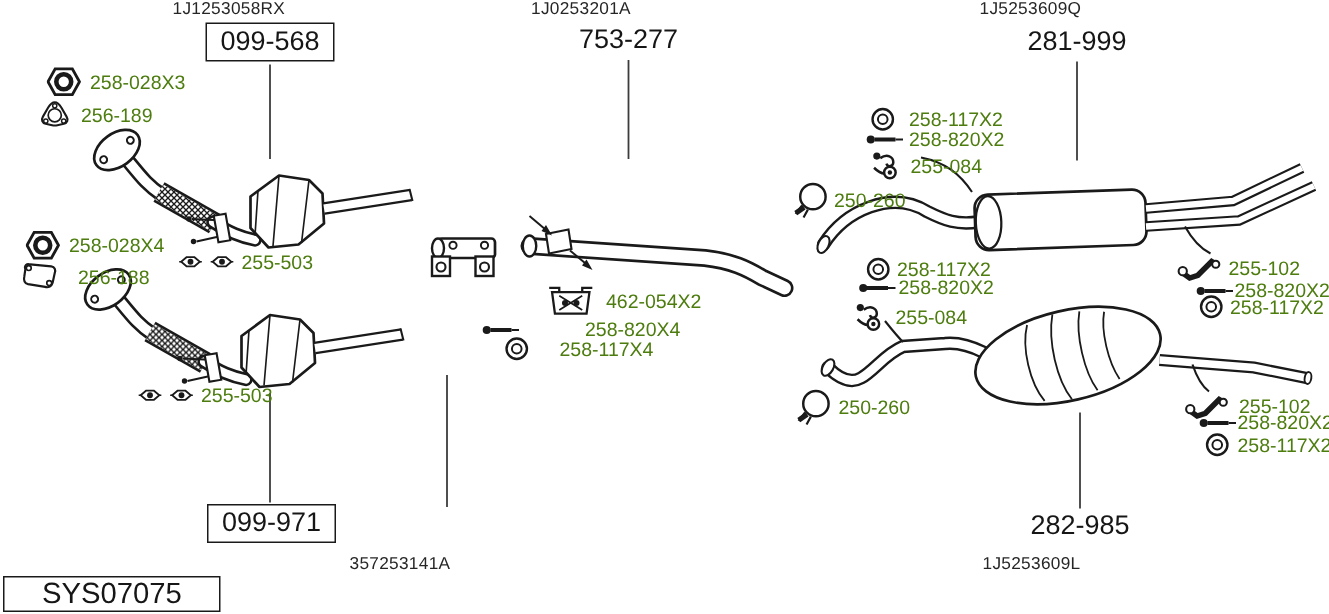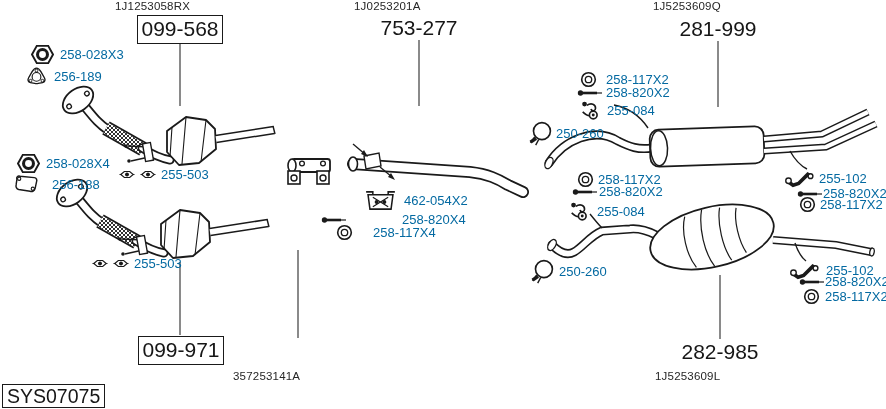--- a/index.html
+++ b/index.html
@@ -1,24 +1,24 @@
 <!DOCTYPE html>
 <html><head>
 <meta charset="utf-8">
 <style>
   html,body{margin:0;padding:0;background:#fff;}
   .canvas{position:relative;width:886px;height:409px;background:#ffffff;overflow:hidden;
           font-family:"Liberation Sans","DejaVu Sans",sans-serif;color:#1c1c1c;}
   .art{position:absolute;left:0;top:0;}
   .oe{position:absolute;font-size:11.5px;letter-spacing:.2px;color:#262626;white-space:nowrap;}
-  .pn{position:absolute;font-size:21px;text-align:center;color:#161616;white-space:nowrap;}
+  .pn{position:absolute;font-size:18px;text-align:center;color:#161616;white-space:nowrap;}
   .boxed{border:1.6px solid #1a1a1a;padding:1px 0 2px 0;background:#fff;}
   .hw{position:absolute;display:flex;align-items:center;}
-  .hwt{font-size:13px;color:#0369a1;white-space:nowrap;text-align:right;}
-  .sysbox{position:absolute;left:2px;top:384px;border:1.5px solid #1a1a1a;padding:0 4px;
+  .hwt{font-size:13px;color:#4d7c0f;white-space:nowrap;text-align:right;}
+  .sysbox{position:absolute;left:2px;top:384px;border:1.5px solid #1a1a1a;padding:0 25px;
           font-size:19.5px;line-height:22px;height:22px;background:#fff;color:#161616;}
   svg.ic{flex:0 0 auto;display:block;}
 </style>
 </head>
 <body>
 
 <div class="canvas">
 
   <svg class="art" width="886" height="409" viewBox="0 0 886 409">
     <defs>
@@ -239,21 +239,21 @@
       </svg>
     <span class="hwt">255-503</span>
   </div>
 
   <div class="hw" style="left:365px;top:189px;gap:8px">
     <svg class="ic" width="31" height="23" viewBox="0 0 32 24">
         <use href="#sym-mount"></use>
       </svg>
     <span class="hwt">462-054X2</span>
   </div>
-  <div class="hw" style="left:321px;top:212px;gap:55px">
+  <div class="hw" style="left:321px;top:212px;gap:43px">
     <svg class="ic" width="26" height="10" viewBox="0 0 26 10">
         <use href="#sym-bolt"></use>
       </svg>
     <span class="hwt">258-820X4</span>
   </div>
   <div class="hw" style="left:336px;top:224px;gap:20px">
     <svg class="ic" width="17" height="17" viewBox="0 0 18 18">
         <use href="#sym-washer"></use>
       </svg>
     <span class="hwt">258-117X4</span>

